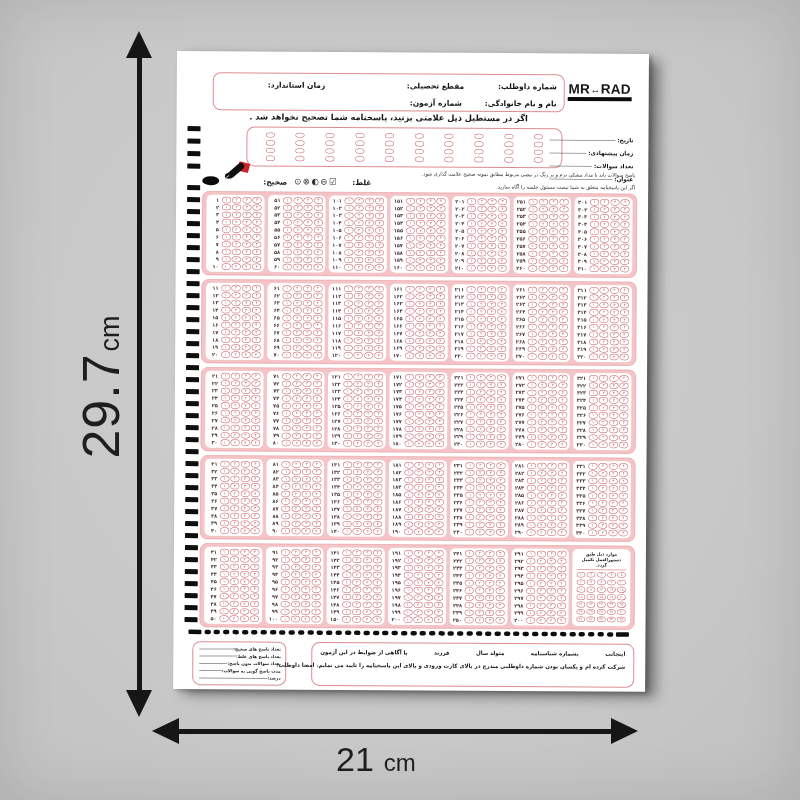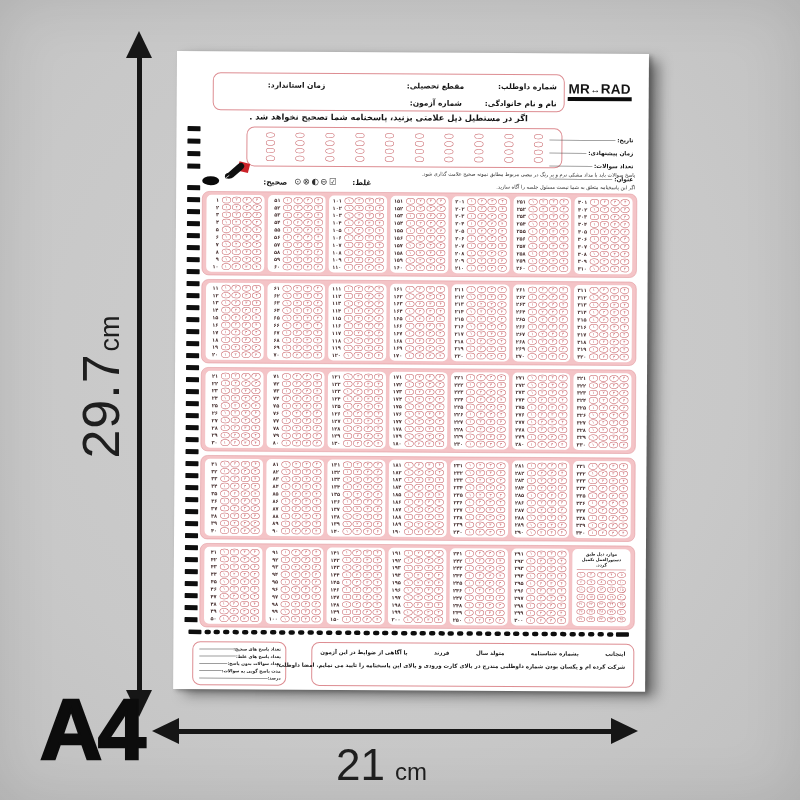--- a/index.html
+++ b/index.html
@@ -17,21 +17,21 @@
   #vlabel{position:absolute;left:-14px;top:356px;width:230px;height:62px;line-height:62px;
     text-align:center;transform:rotate(-90deg);color:#1e1e1e;white-space:nowrap;}
   #vlabel .big{font-size:52px;letter-spacing:1px;}
   #vlabel .unit{font-size:27px;margin-left:2px;}
   #hline{position:absolute;left:166px;top:729px;width:446px;height:4.5px;background:#161616;}
   #htri-l{position:absolute;left:152px;top:718px;width:0;height:0;
     border-top:13px solid transparent;border-bottom:13px solid transparent;border-right:27px solid #161616;}
   #htri-r{position:absolute;left:611px;top:718px;width:0;height:0;
     border-top:13px solid transparent;border-bottom:13px solid transparent;border-left:27px solid #161616;}
   #hlabel{position:absolute;left:336px;top:740px;color:#1e1e1e;white-space:nowrap;}
-  #hlabel .big{font-size:44px;}
+  #hlabel .big{font-size:34px;}
   #hlabel .unit{font-size:24px;margin-left:10px;}
   #a4{position:absolute;left:40px;top:686px;font-size:86px;font-weight:700;
     letter-spacing:-4px;color:#0c0c0c;-webkit-text-stroke:2.5px #0c0c0c;line-height:1;}
   
   #sheet{position:absolute;left:177px;top:51px;width:944px;height:1276px;background:#fff;
     transform:scale(0.5) rotate(0.35deg);transform-origin:0 0;
     box-shadow:22px 12px 26px -2px rgba(25,25,25,.5),6px 4px 8px rgba(25,25,25,.3);
     color:#141414;}
   #sheet *{box-sizing:border-box;}
   .abs{position:absolute;}
@@ -103,21 +103,20 @@
     <span class="big">29.7</span><span class="unit">cm</span>
   </div>
 
   <div id="htri-l"></div>
   <div id="hline"></div>
   <div id="htri-r"></div>
   <div id="hlabel" class="lat">
     <span class="big">21</span><span class="unit">cm</span>
   </div>
 
-  <div id="a4" class="lat">A4</div>
 
   <div id="sheet" style="--pink: #f4c4c7; --pinkline: #dd8d92; --bubred: #c4565c;">
 
     <div id="logo" class="lat">
       <span>MR</span><span class="arr">↔</span><span>RAD</span>
     </div>
 
     <div id="hdrbox" class="abs rbox">
       <span style="right:14px;top:14px;" dir="rtl">شماره داوطلب:</span>
       <span style="left:386px;top:14px;" dir="rtl">مقطع تحصیلی:</span>

